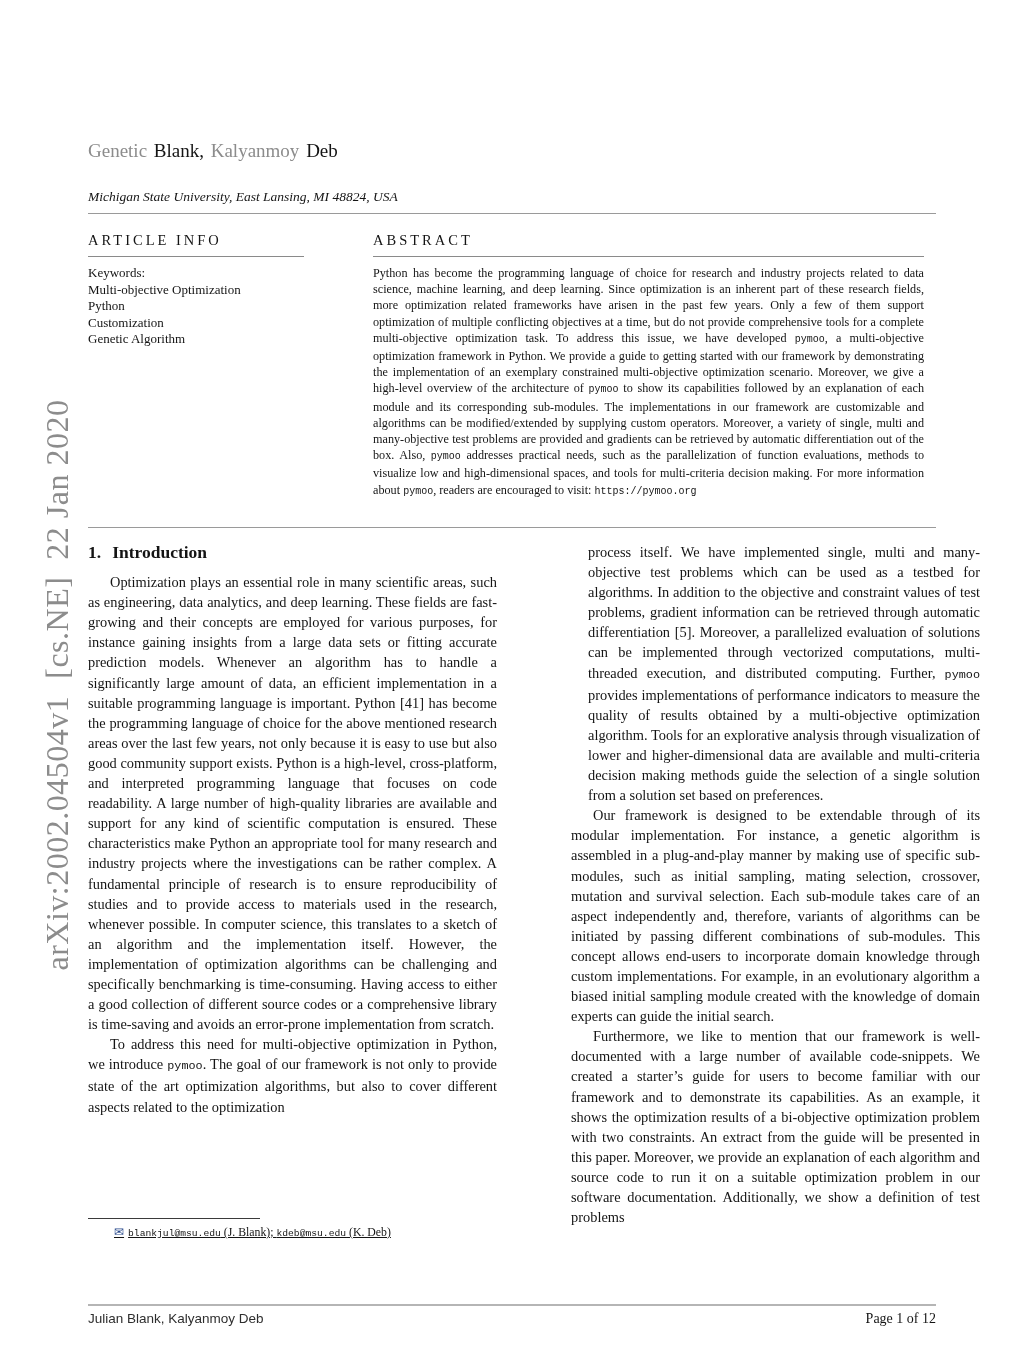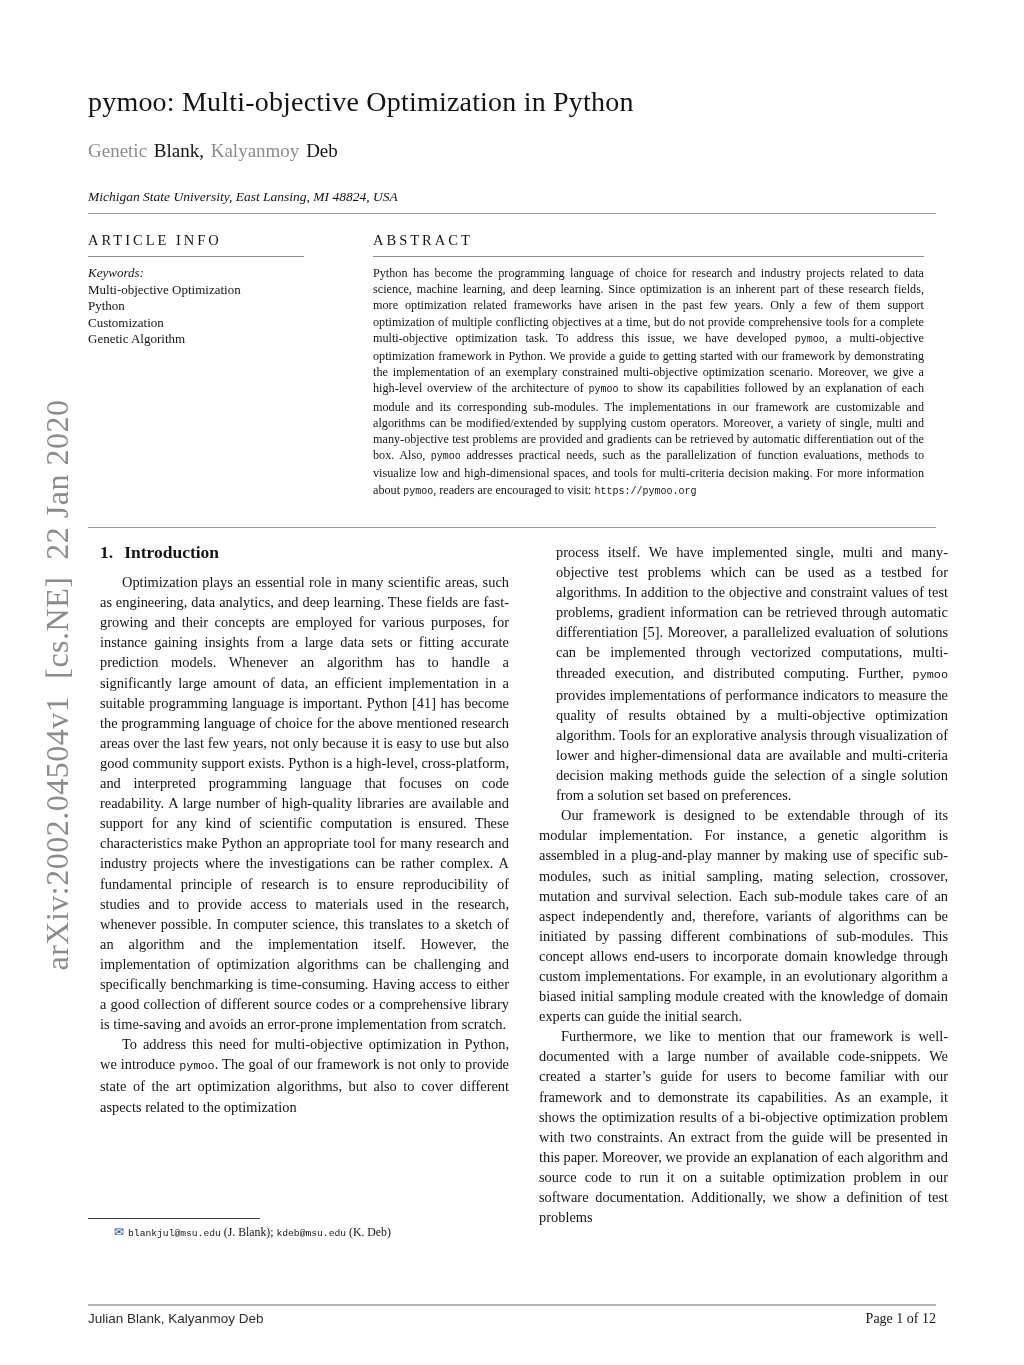--- a/index.html
+++ b/index.html
@@ -31,54 +31,53 @@
   .rule-mid { top:527px; }
   .footer-rule { top:1304px; border-top:2px solid var(--c-footer_rule,#b5b5b5); }
 
   .info-section { position:absolute; left:88px; top:232px; width:848px; display:flex;gap:15px; }
   .info-col { width:270px; flex:none; }
   .abs-col  { width:551px; flex:none; }
   .col-heading { font-size:14.5px; letter-spacing:3px; }
   .heading-rule { border-top:1px solid #8a8a8a; margin-top:7px; width:216px; }
   .abs-col .heading-rule { width:551px; }
   .keywords { margin-top:8px; font-size:13px; line-height:16.5px; }
-  .kw-label { font-style:italic; }
+  .kw-label { }
   .abstract-text {
     margin:8px 0 0 0; font-size:12.2px; line-height:16.2px; text-align:justify;
   }
 
-  .body-section { position:absolute; left:100px; top:542px; width:848px; display:flex; }
+  .body-section { position:absolute; left:88px; top:542px; width:848px; display:flex;gap:44px; }
   .col { width:409px; flex:none; font-size:14.4px; line-height:20.1px; text-align:justify; }
   .col-right { margin-left:30px; }
   .section-heading { margin:0 0 10px 0; font-size:17.5px; font-weight:bold; }
   .sh-text { margin-left:11px; }
   .body-para { margin:0; text-indent:22px; }
   .paras-right .body-para:first-child { text-indent:0;margin-left:17px; }
 
   .seg-m { font-family:"Liberation Mono","DejaVu Sans Mono",monospace; font-size:0.82em; }
   .seg-g { color:var(--c-muted_gray,#8c8c8c); }
   .link { cursor:pointer; }
 
-  .footnote { position:absolute; left:88px; top:1218px; width:414px; font-size:11.8px; line-height:14.8px; }
+  .footnote { position:absolute; left:88px; top:1218px; width:414px; font-size:11.8px; line-height:14.8px;text-decoration:underline; }
   .footnote-rule { width:172px; border-top:1px solid #3a3a3a; margin-bottom:6px; }
   .fn-line { margin:0; text-indent:26px; }
   .email-icon { color:var(--c-envelope_blue,#2a4b8d); margin-right:4px; font-size:12px; }
 
   .footer { position:absolute; left:88px; top:1311px; width:848px; display:flex; justify-content:space-between; align-items:baseline; }
   .footer-left { font-family:"Liberation Sans","DejaVu Sans",sans-serif; font-size:13.5px; color:#2e2e2e; }
   .footer-right { font-size:14px; }
 </style>
 </head>
 <body>
 
 <div class="page">
 
   <div class="watermark">arXiv:2002.04504v1  [cs.NE]  22 Jan 2020</div>
 
-  <h1 class="title">pymoo: Multi-objective Optimization in Python</h1>
   <div class="authors"><span class="seg-g">Genetic </span><span>Blank, </span><span class="seg-g">Kalyanmoy </span><span>Deb</span></div>
   <div class="affiliation">Michigan State University, East Lansing, MI 48824, USA</div>
 
   <div class="rule rule-top"></div>
 
   <div class="info-section">
     <div class="info-col">
       <div class="col-heading">ARTICLE INFO</div>
       <div class="heading-rule"></div>
       <div class="keywords">

